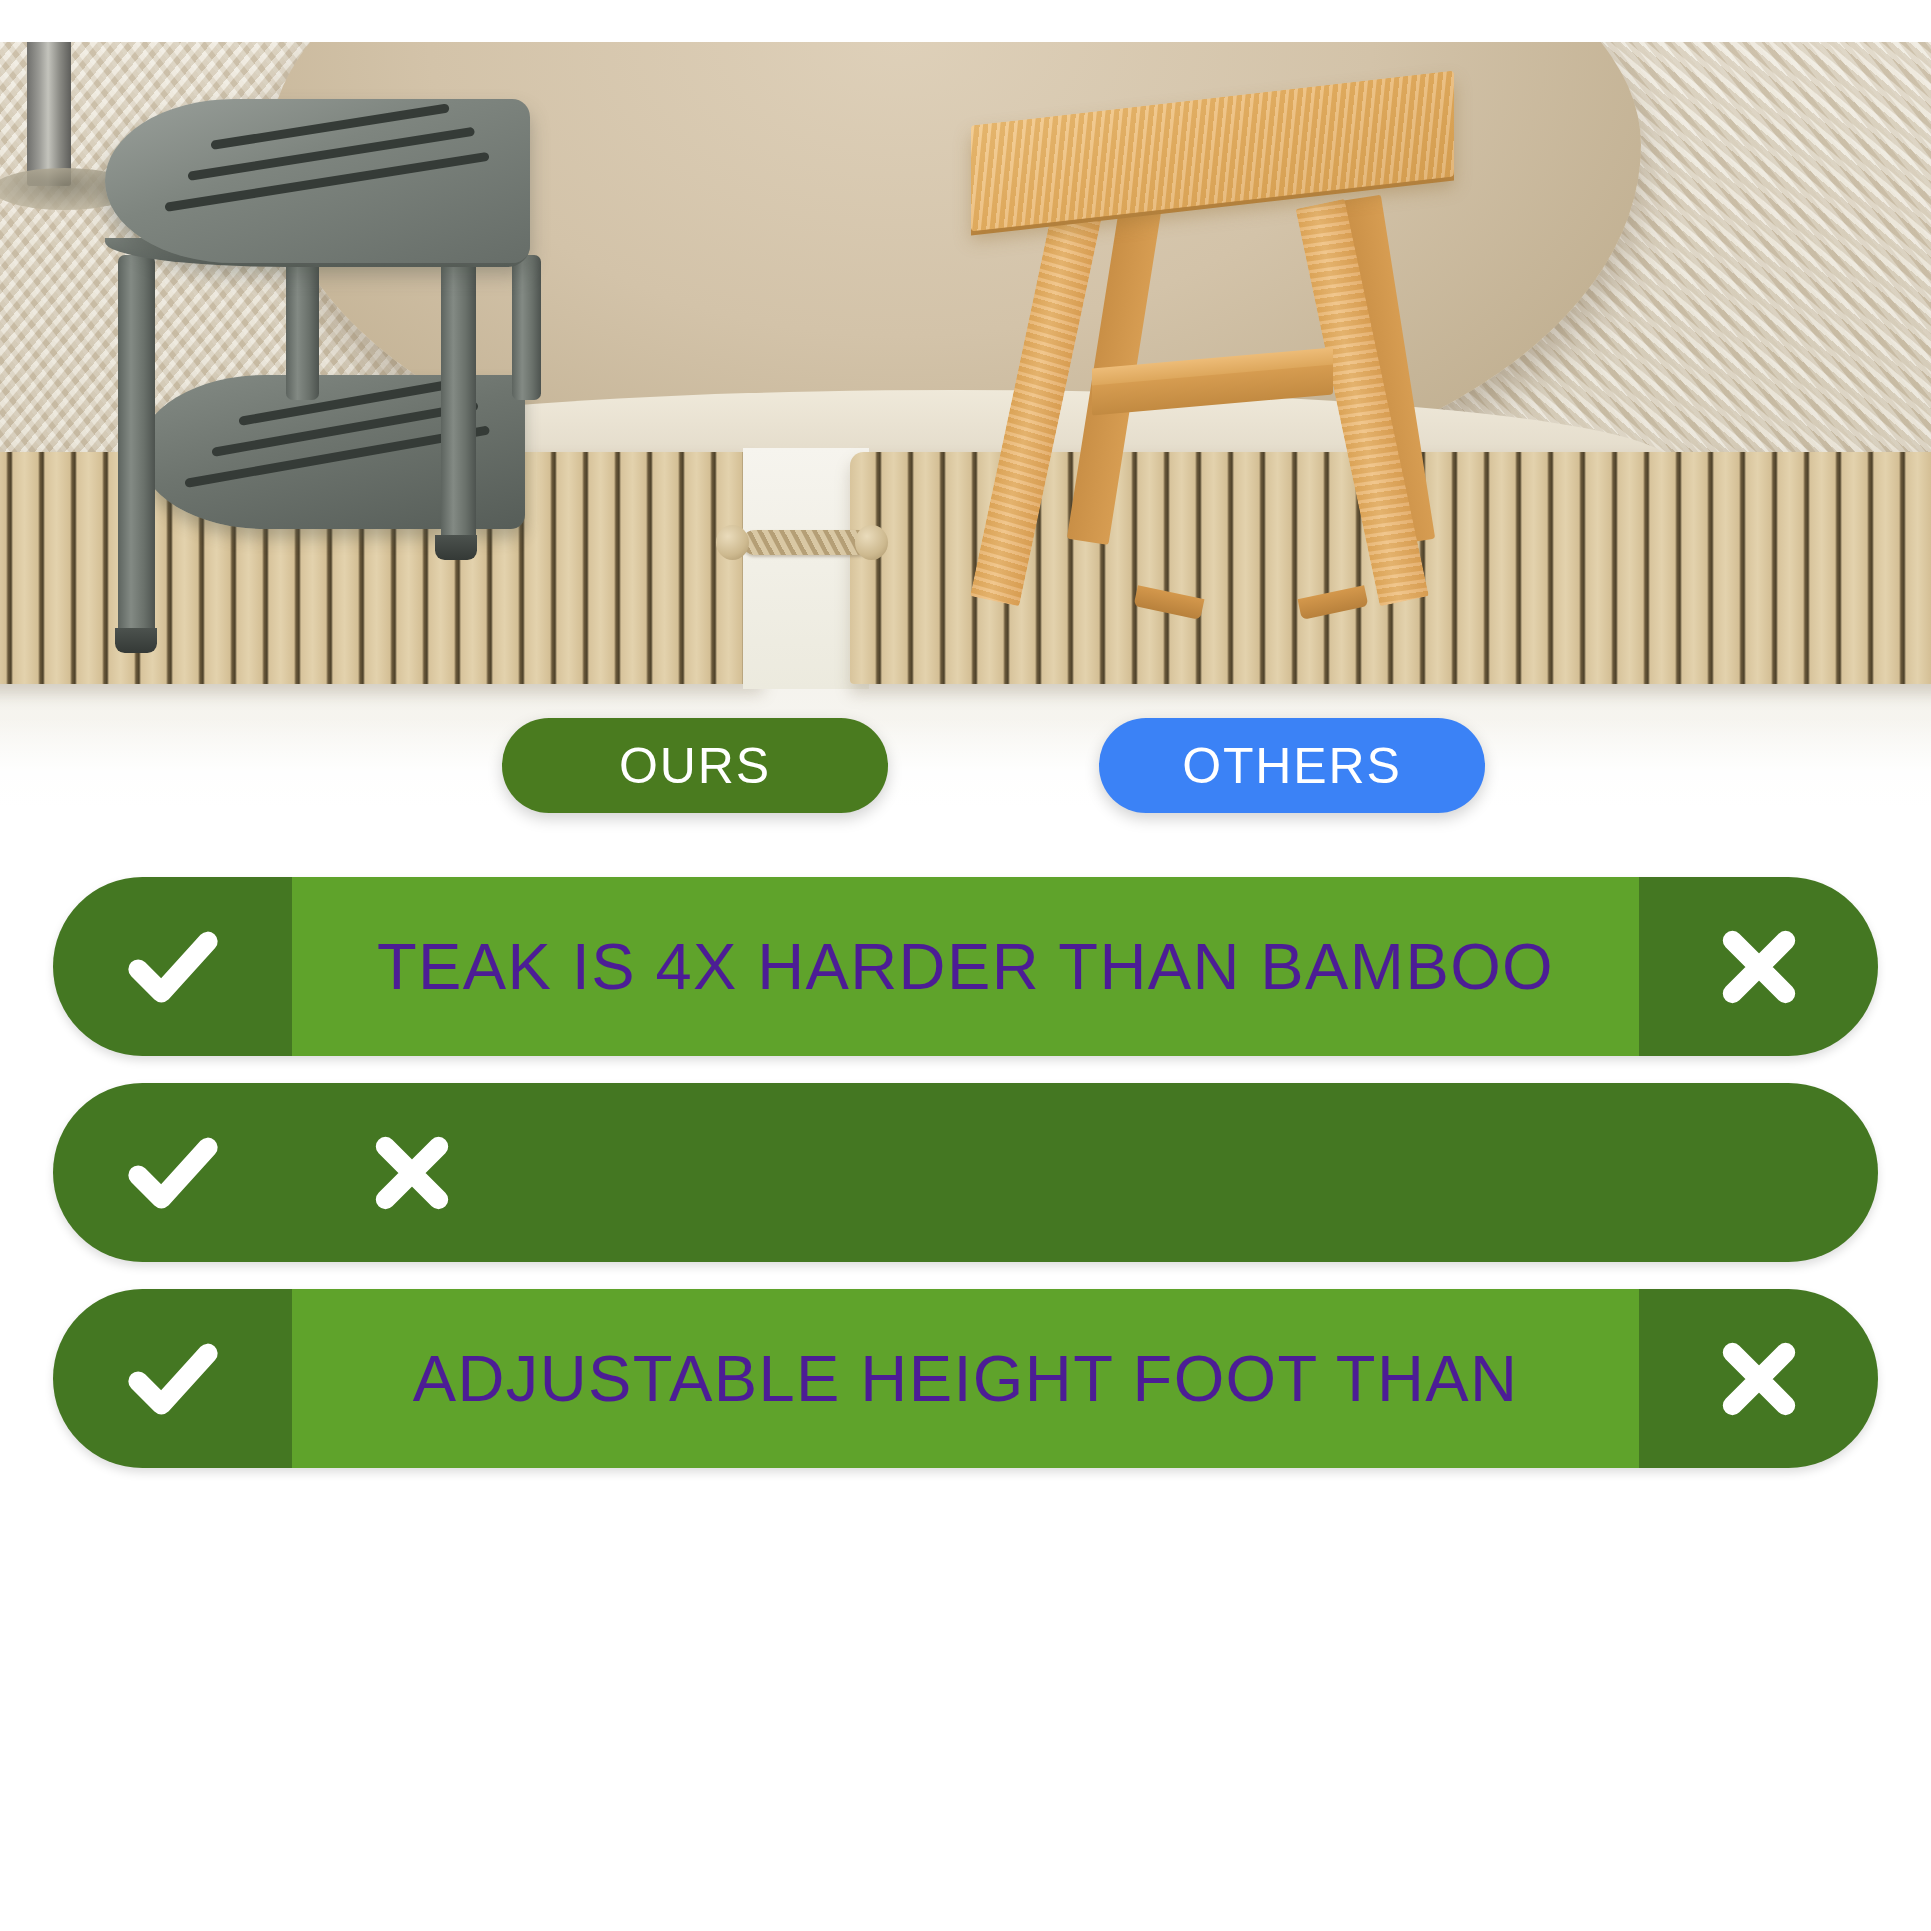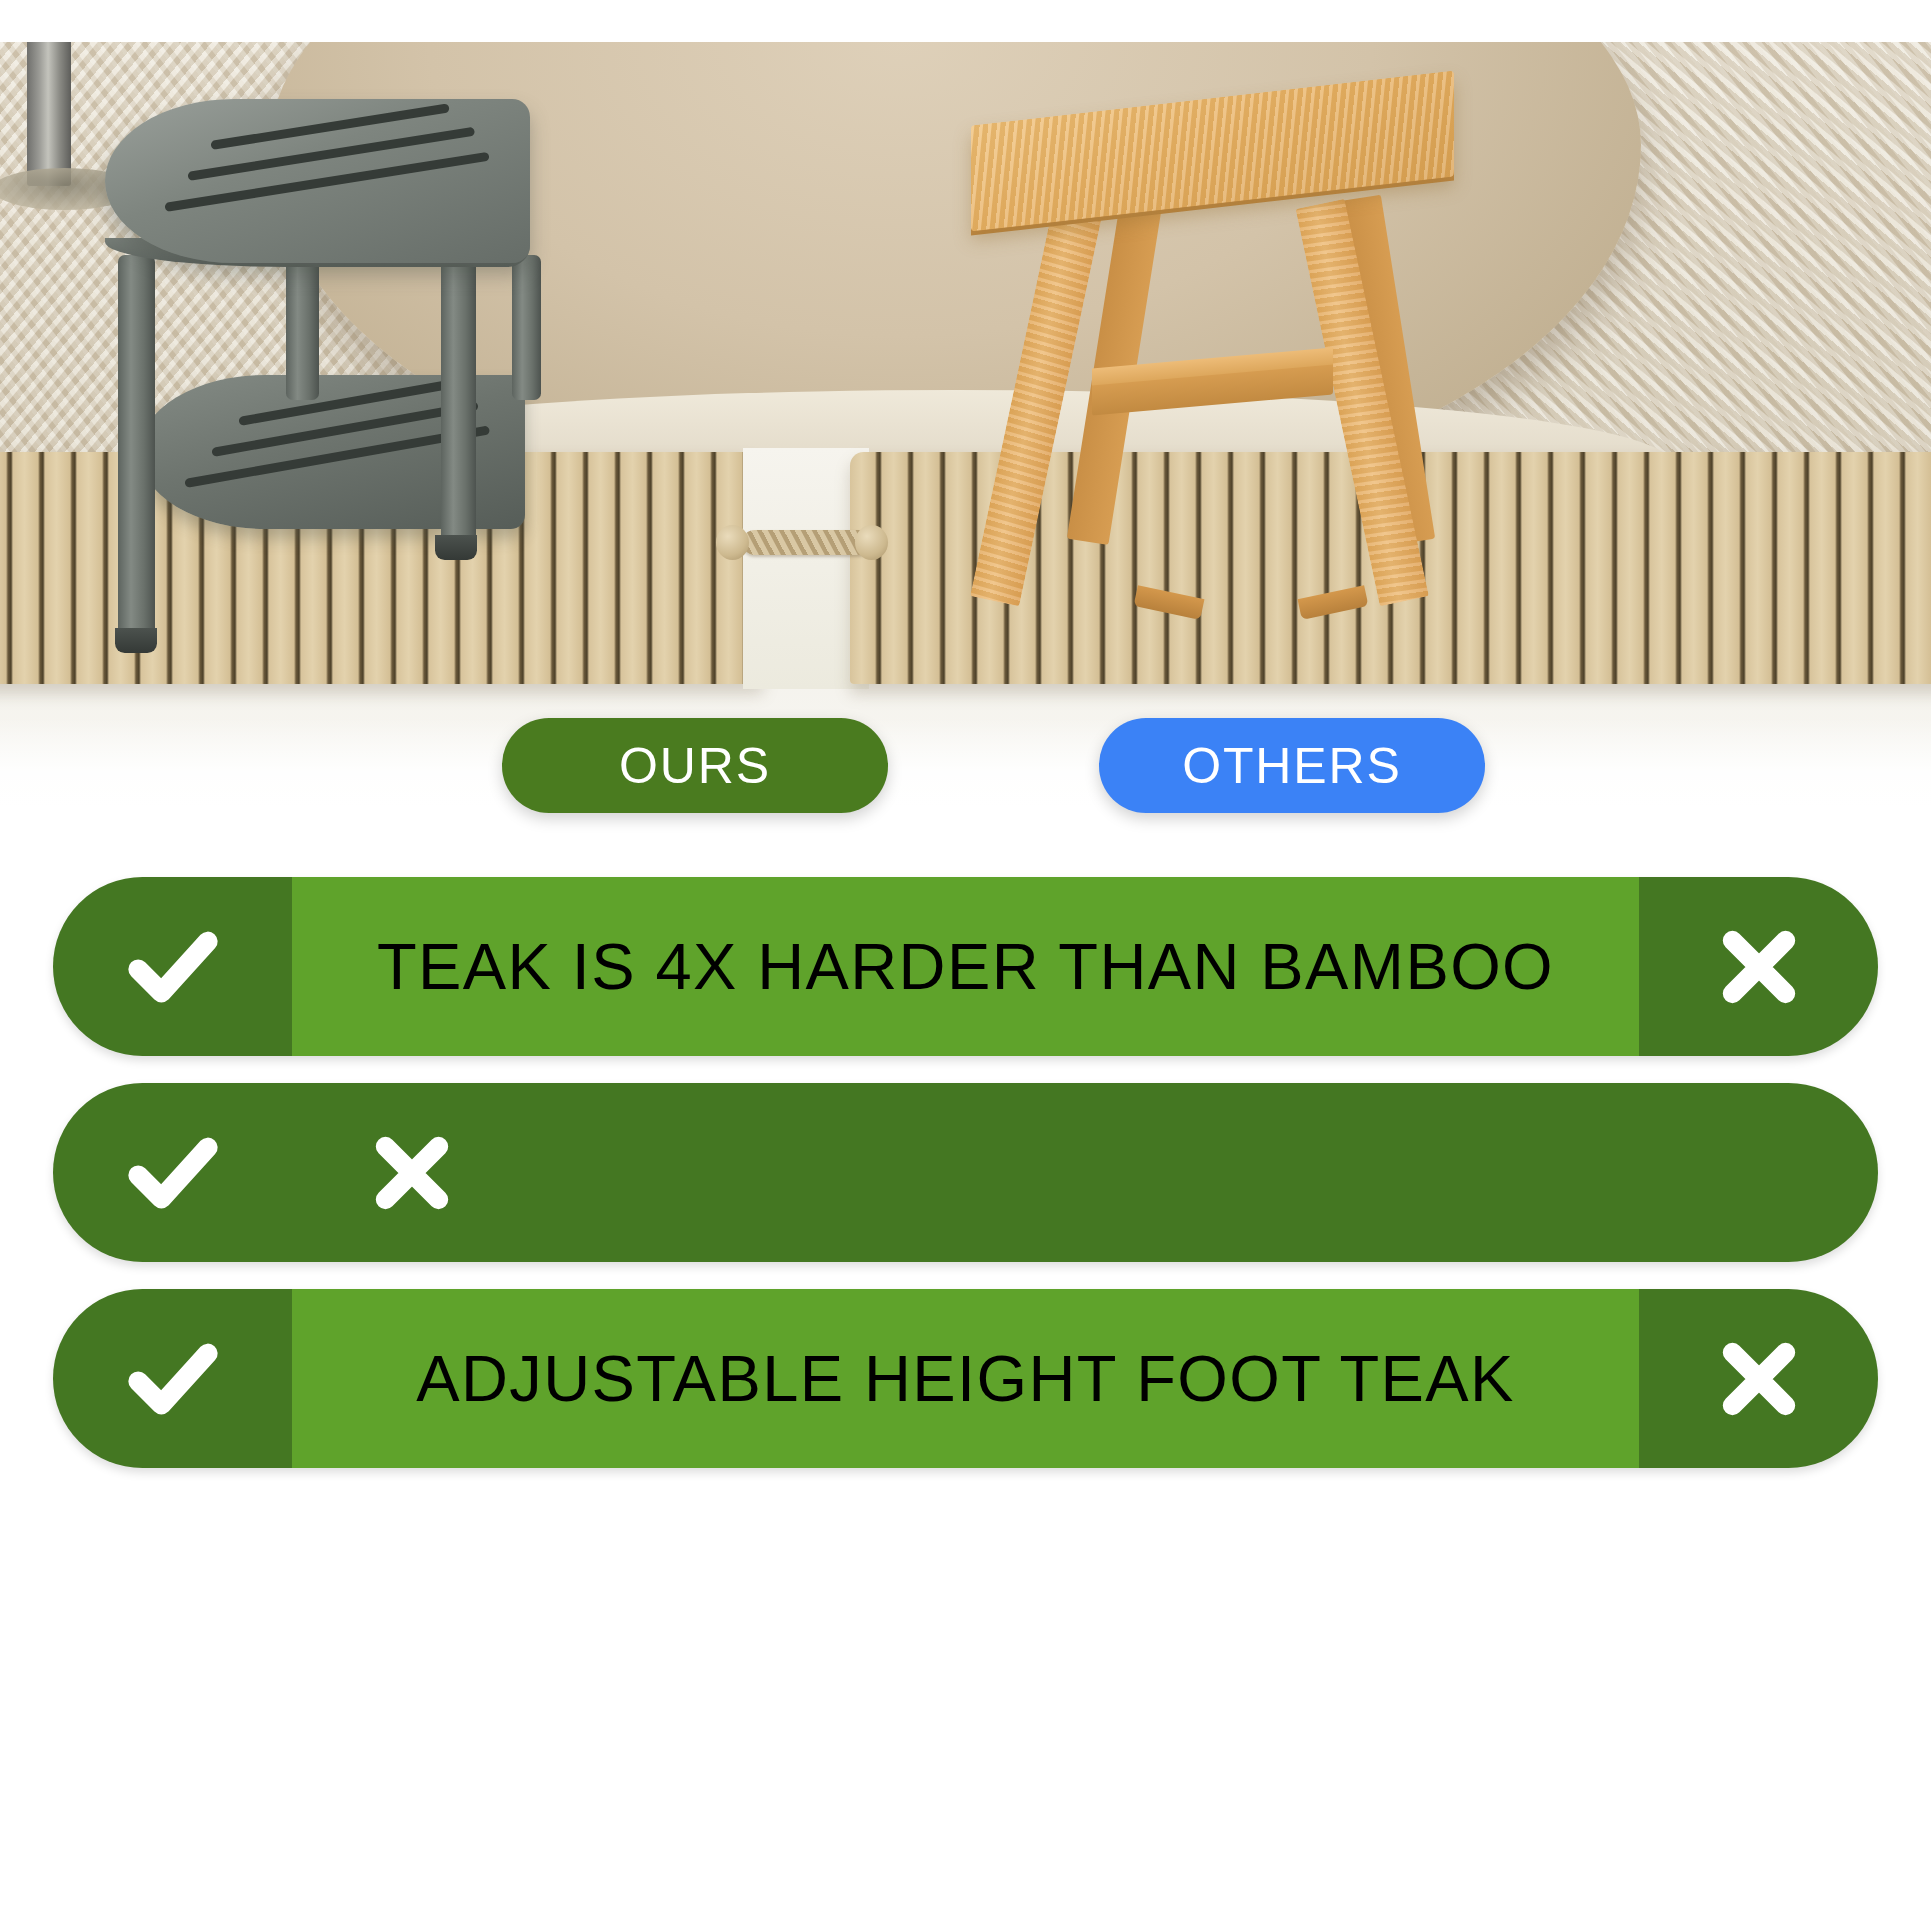--- a/index.html
+++ b/index.html
@@ -385,21 +385,21 @@
     flex: 1 1 auto;
     height: 100%;
     background: #5fa32b;
     display: flex;
     align-items: center;
     justify-content: center;
     padding: 0 19.3px;
     box-sizing: border-box;
   }
   .cell-label span {
-    color: #000000;
+    color: #4c1d95;
     font-size: 65px;
     font-weight: 400;
     letter-spacing: 1.4px;
     white-space: nowrap;
     text-align: center;
   }
   .cell-cross {
     width: 239px;
     height: 100%;
     flex: 0 0 239px;
@@ -514,21 +514,21 @@
 
 
 
     <div class="feature-row">
       <div class="cell-check">
         <svg class="icon-check" width="116" height="116" viewBox="0 0 100 100" aria-hidden="true">
           <path d="M20 52 L40 72 L80 28" fill="none" stroke="#ffffff" stroke-width="17" stroke-linecap="round" stroke-linejoin="round"></path>
         </svg>
       </div>
       <div class="cell-label">
-        <span>ADJUSTABLE HEIGHT FOOT TEAK</span>
+        <span>ADJUSTABLE HEIGHT FOOT THAN</span>
       </div>
       <div class="cell-cross">
         <svg class="icon-cross" width="102" height="102" viewBox="0 0 100 100" aria-hidden="true">
           <path d="M24 24 L76 76 M76 24 L24 76" fill="none" stroke="#ffffff" stroke-width="19" stroke-linecap="round"></path>
         </svg>
       </div>
     </div>
 
   </div>
 </div>

